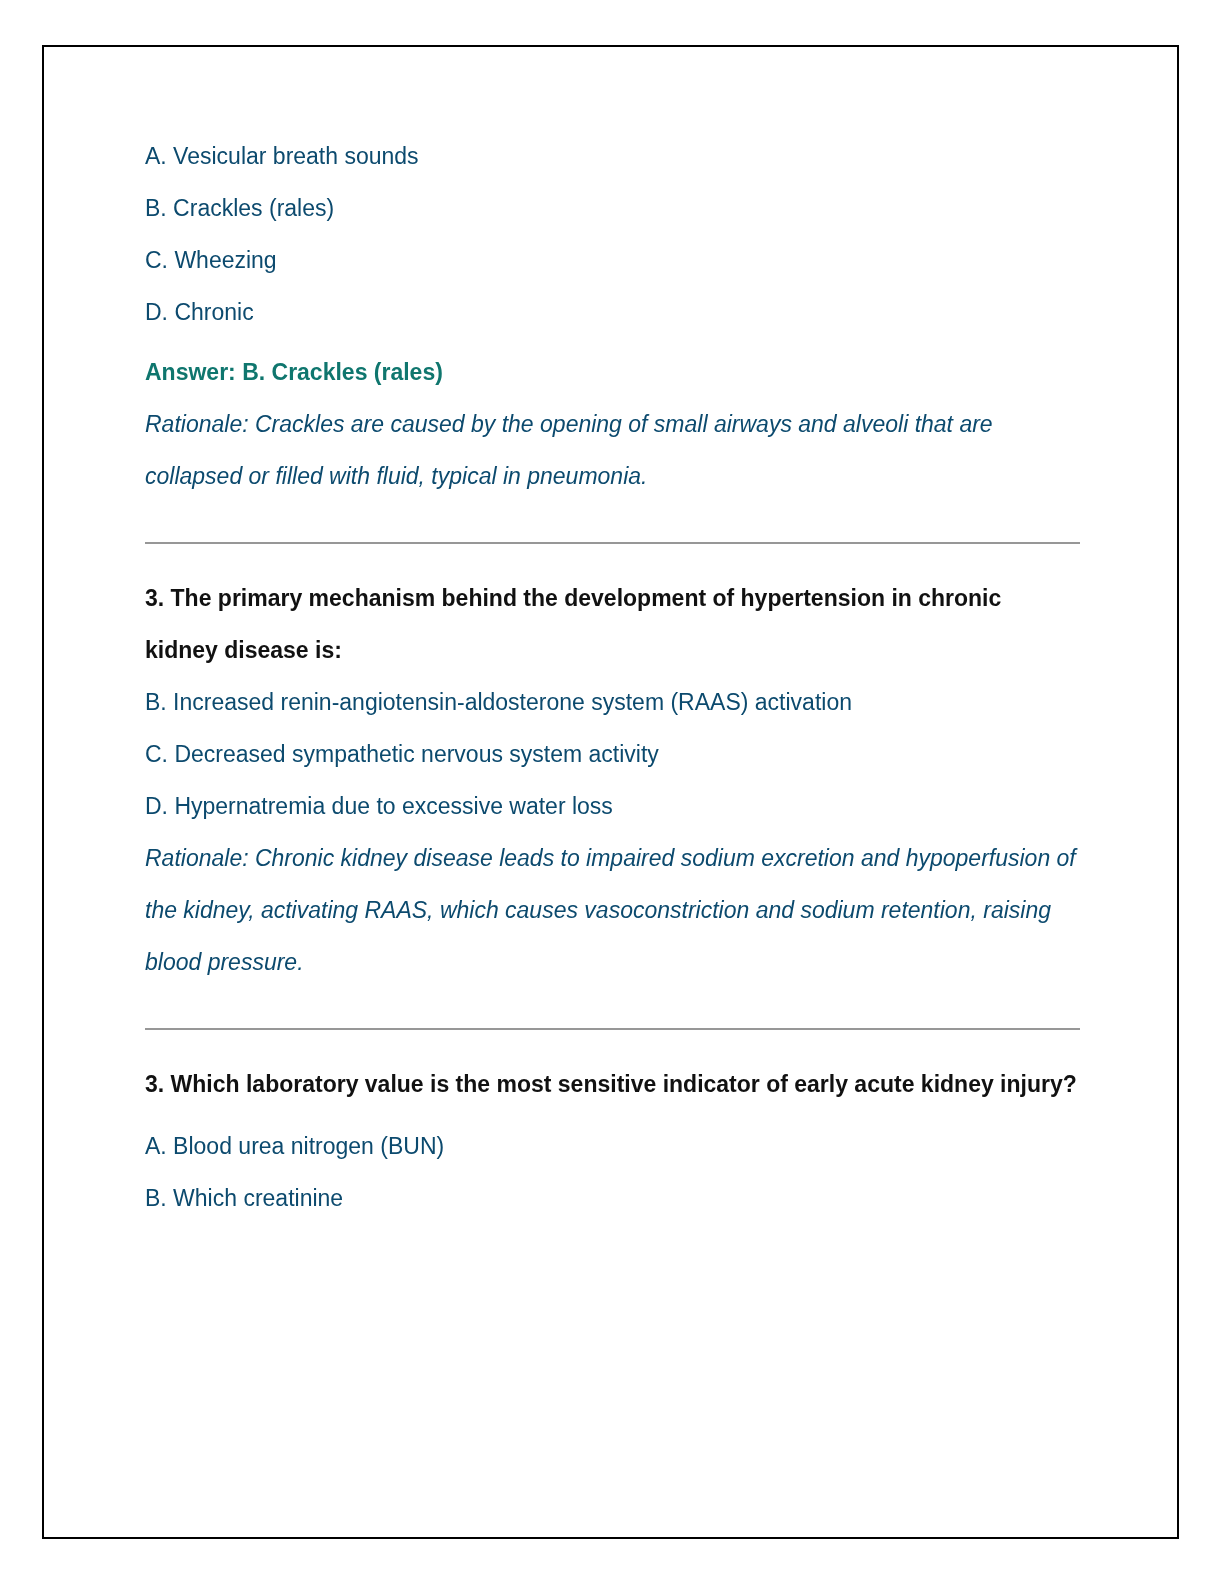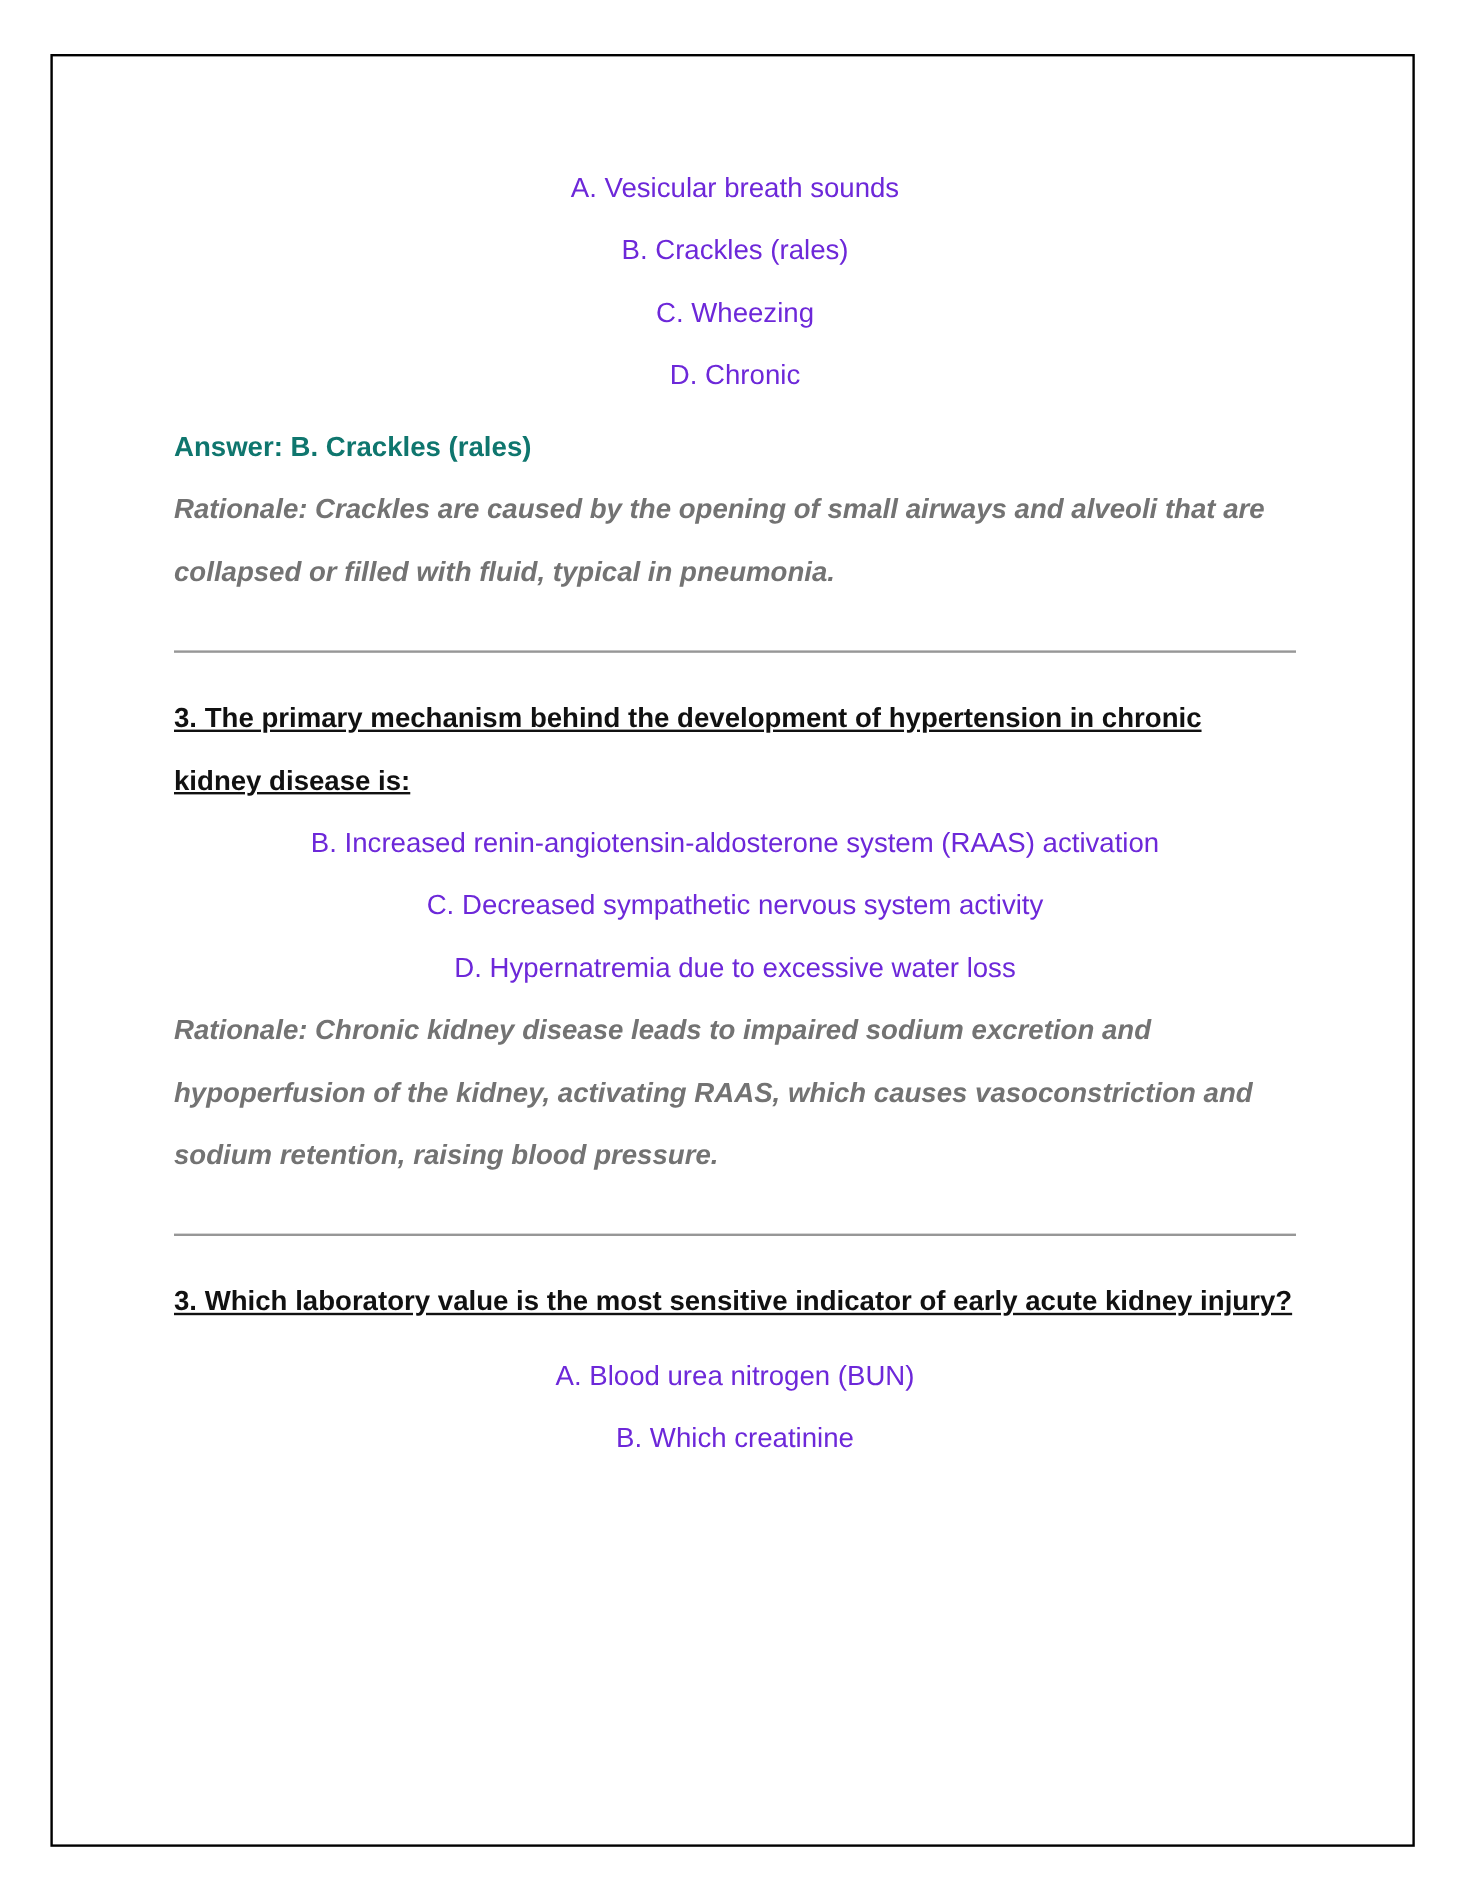--- a/index.html
+++ b/index.html
@@ -31,38 +31,36 @@
     top: 130px;
     width: 935px;
   }
   .content p {
     margin: 0;
     font-size: 23px;
     line-height: 52px;
   }
   .opt {
     font-weight: 400;
-    color: #6d28d9;
-    text-align: center;
+    color: #0c4a6e;
   }
   .answer {
     font-weight: 700;
     color: #0f766e;
     margin-top: 8px !important;
   }
   .rationale {
-    font-weight: 700;
+    font-weight: 400;
     font-style: italic;
-    color: #737373;
+    color: #0c4a6e;
   }
   .question {
     font-weight: 700;
     color: #111111;
     margin-top: 28px !important;
-    text-decoration: underline;
   }
   .first-opt {
     margin-top: 10px !important;
   }
   hr.divider {
     border: none;
     border-top: 2px solid #979797;
     margin: 40px 0 0 0;
     width: 100%;
   }

